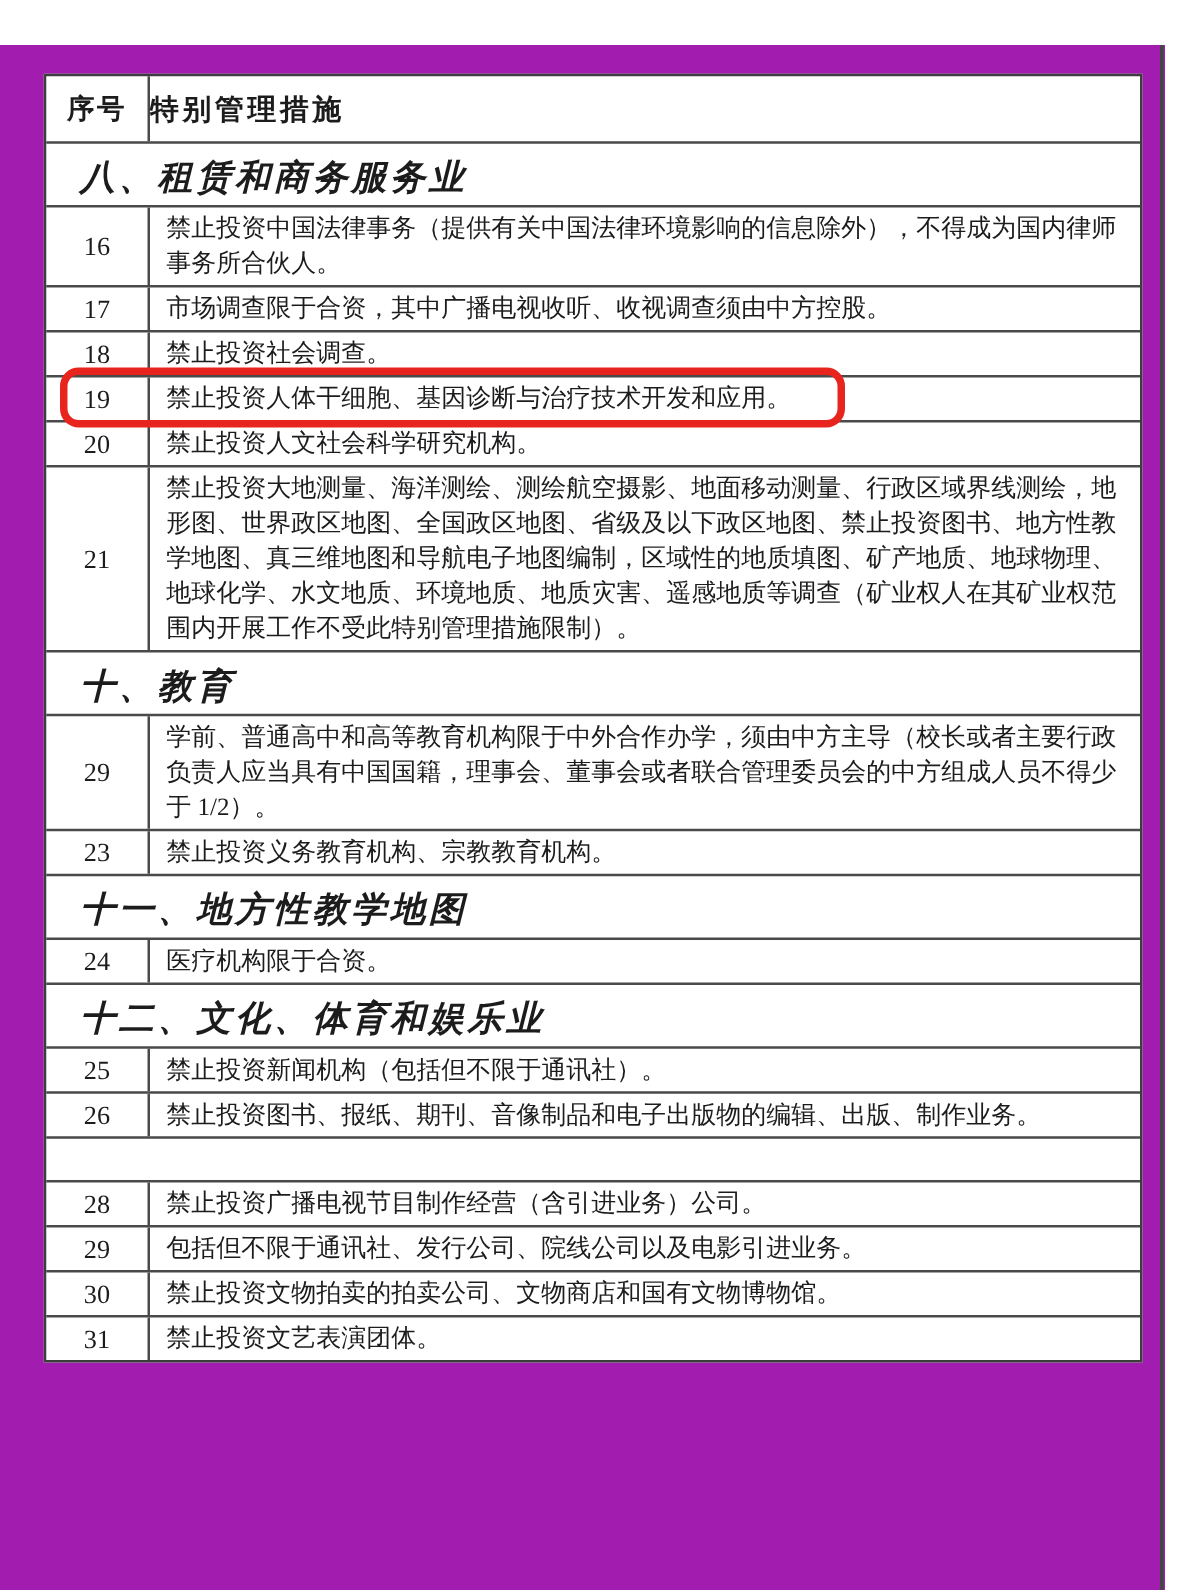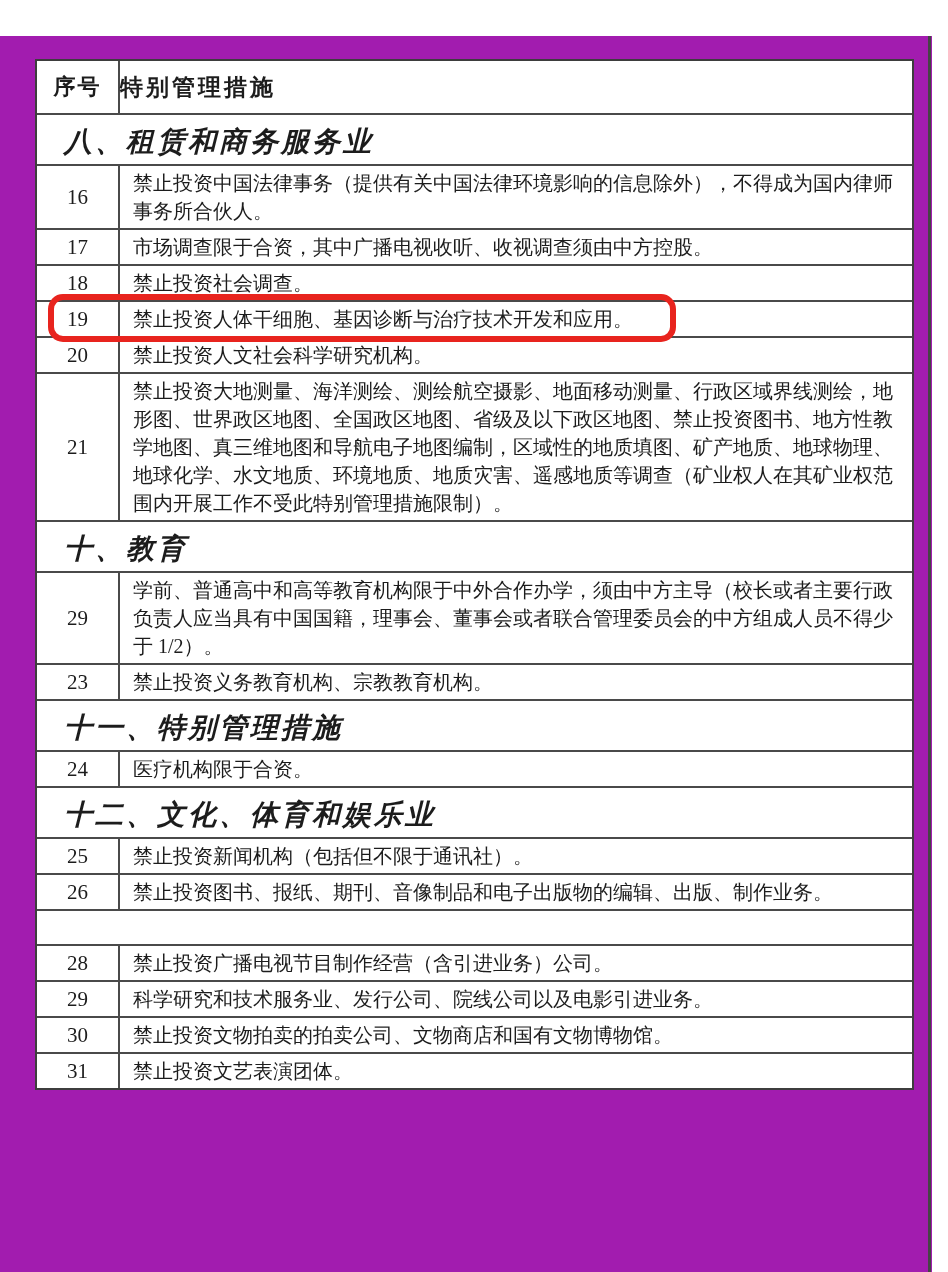--- a/index.html
+++ b/index.html
@@ -163,21 +163,21 @@
       </div>
       <div class="row row-item">
         <div class="cell-no">
           <span>23</span>
         </div>
         <div class="cell-text">
           <span class="text-span">禁止投资义务教育机构、宗教教育机构。</span>
         </div>
       </div>
       <div class="row row-section">
-        <span class="section-label">十一、特别管理措施</span>
+        <span class="section-label">十一、地方性教学地图</span>
       </div>
       <div class="row row-item">
         <div class="cell-no">
           <span>24</span>
         </div>
         <div class="cell-text">
           <span class="text-span">医疗机构限于合资。</span>
         </div>
       </div>
       <div class="row row-section">
@@ -207,21 +207,21 @@
         </div>
         <div class="cell-text">
           <span class="text-span">禁止投资广播电视节目制作经营（含引进业务）公司。</span>
         </div>
       </div>
       <div class="row row-item">
         <div class="cell-no">
           <span>29</span>
         </div>
         <div class="cell-text">
-          <span class="text-span">科学研究和技术服务业、发行公司、院线公司以及电影引进业务。</span>
+          <span class="text-span">包括但不限于通讯社、发行公司、院线公司以及电影引进业务。</span>
         </div>
       </div>
       <div class="row row-item">
         <div class="cell-no">
           <span>30</span>
         </div>
         <div class="cell-text">
           <span class="text-span">禁止投资文物拍卖的拍卖公司、文物商店和国有文物博物馆。</span>
         </div>
       </div>

